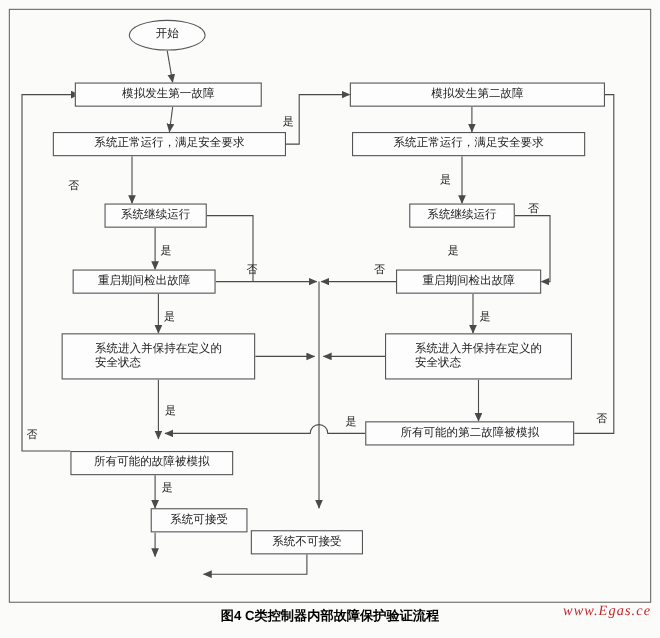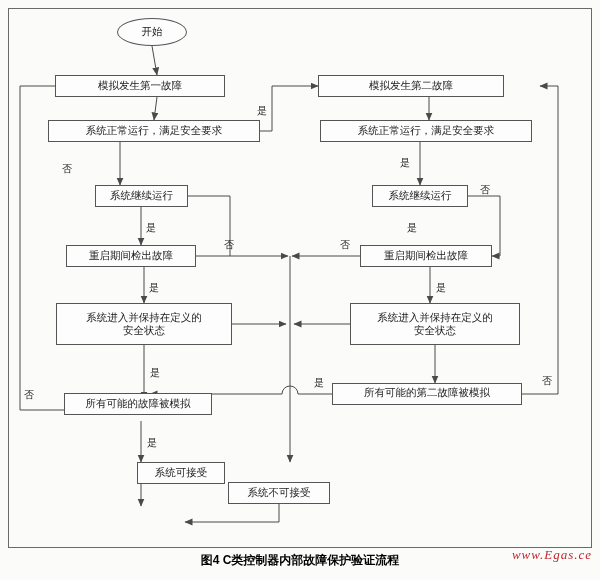--- a/index.html
+++ b/index.html
@@ -1,46 +1,46 @@
 <!DOCTYPE html>
 <html><head>
 <meta charset="utf-8">
 <style>
   html,body{margin:0;padding:0;}
   body{width:600px;height:580px;background:#f7f7f5;font-family:"Liberation Sans","DejaVu Sans",sans-serif;}
   .page{position:relative;width:600px;height:580px;background:#fbfbf9;overflow:hidden;}
   .frame{position:absolute;left:8px;top:8px;width:582px;height:538px;border:1px solid #6a6a6a;background:transparent;}
   svg.edges{position:absolute;left:0;top:0;width:600px;height:580px;}
   .node{position:absolute;box-sizing:border-box;border:1px solid #555;background:#fdfdfd;
-        display:flex;align-items:center;justify-content:center;text-align:center;
+        display:flex;align-items:center;justify-content:center;
         font-size:10.5px;color:#1b1b1b;line-height:1.25;z-index:2;}
   .node span{white-space:pre-line;}
   .ellipse{border-radius:50%;}
   .elabel{position:absolute;font-size:10px;color:#1b1b1b;z-index:3;background:transparent;}
   .caption{position:absolute;left:0;top:552px;width:600px;text-align:center;
            font-size:12px;font-weight:bold;color:#000000;}
   .watermark{position:absolute;right:8px;top:547px;font-family:"Liberation Serif","DejaVu Serif",serif;
              font-style:italic;font-weight:normal;font-size:13px;color:#c2272d;letter-spacing:1px;}
   
   #n-start{left:117px;top:18px;width:70px;height:28px;}
-  #n-l1{left:55px;top:75px;width:170px;height:22px;}
+  #n-l1{left:68px;top:75px;width:170px;height:22px;}
   #n-l2{left:48px;top:120px;width:212px;height:22px;}
   #n-l3{left:95px;top:185px;width:93px;height:22px;}
   #n-l4{left:66px;top:245px;width:130px;height:22px;}
   #n-l5{left:56px;top:303px;width:176px;height:42px;}
-  #n-l6{left:64px;top:393px;width:148px;height:22px;}
+  #n-l6{left:64px;top:410px;width:148px;height:22px;}
   #n-l7{left:97px;top:462px;width:88px;height:22px;margin-left:40px;}
   #n-ng{left:228px;top:482px;width:102px;height:22px;}
   #n-end{left:99px;top:506px;width:86px;height:32px;}
-  #n-r1{left:318px;top:75px;width:186px;height:22px;}
+  #n-r1{left:318px;top:75px;width:232px;height:22px;}
   #n-r2{left:320px;top:120px;width:212px;height:22px;}
   #n-r3{left:372px;top:185px;width:96px;height:22px;}
   #n-r4{left:360px;top:245px;width:132px;height:22px;}
   #n-r5{left:350px;top:303px;width:170px;height:42px;}
-  #n-r6{left:332px;top:383px;width:190px;height:22px;font-family:Liberation Mono, monospace;}
+  #n-r6{left:332px;top:383px;width:190px;height:22px;}
 </style>
 </head>
 <body>
 
 <div class="page">
 
   <div class="frame"></div>
 
   <svg class="edges" viewBox="0 0 600 580" xmlns="http://www.w3.org/2000/svg">
     <defs>

